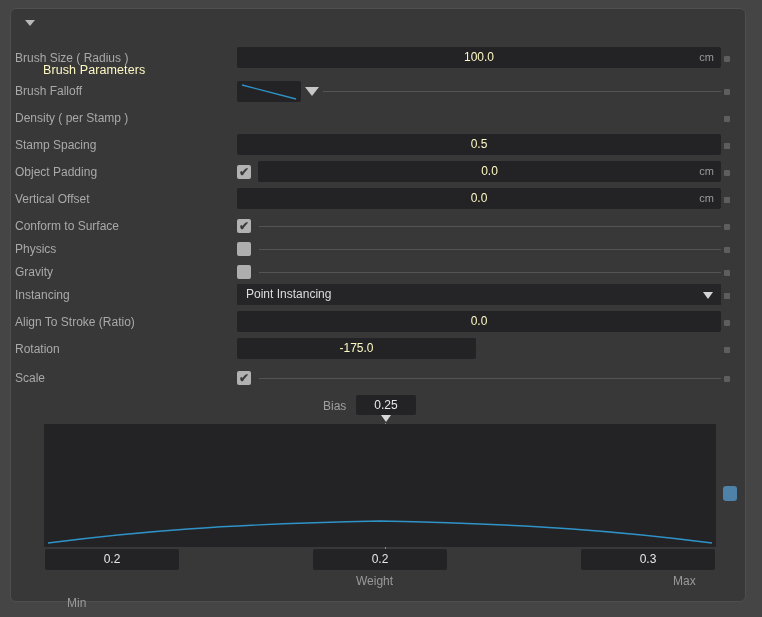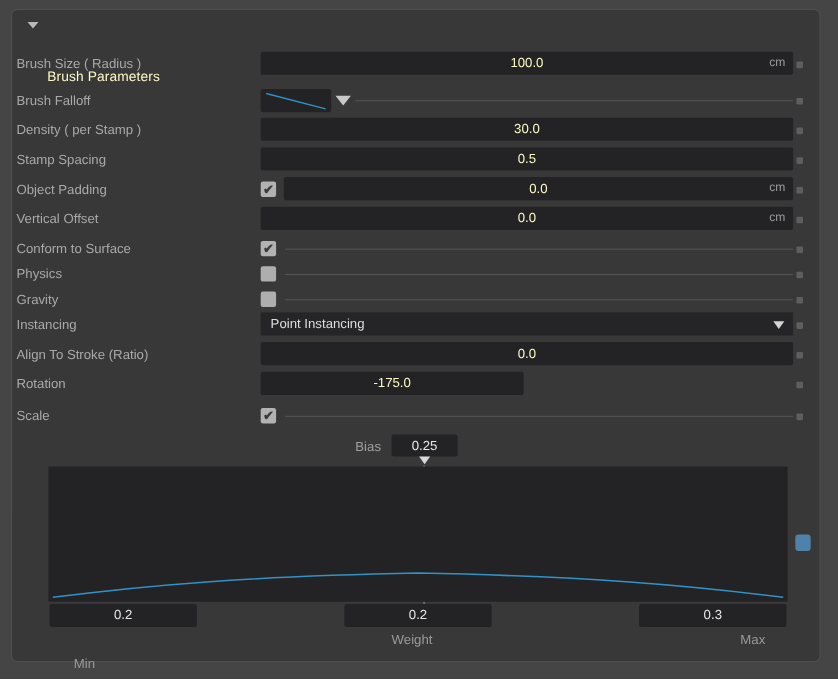--- a/index.html
+++ b/index.html
@@ -269,23 +269,20 @@
       </div>
       <div class="carrow-outer" style="position:absolute; left:294px; top:7px; width:0; height:0;
                   border-left:7px solid transparent; border-right:7px solid transparent;
                   border-top:9px solid #c8c8c8;"></div>
       <div class="rail" style="left:312px; top:11px; width:398px;"></div>
       <div class="dot" style="left:713px; top:9px;"></div>
     </div>
 
     <div class="row" style="top:98px">
       <div class="row-label">Density ( per Stamp )</div>
-      <div class="field" style="left:226px; width:484px;">
-        <div class="val">30.0</div>
-      </div>
       <div class="dot" style="left:713px; top:9px;"></div>
     </div>
 
     <div class="row" style="top:125px">
       <div class="row-label">Stamp Spacing</div>
       <div class="field" style="left:226px; width:484px;">
         <div class="val">0.5</div>
       </div>
       <div class="dot" style="left:713px; top:9px;"></div>
     </div>

